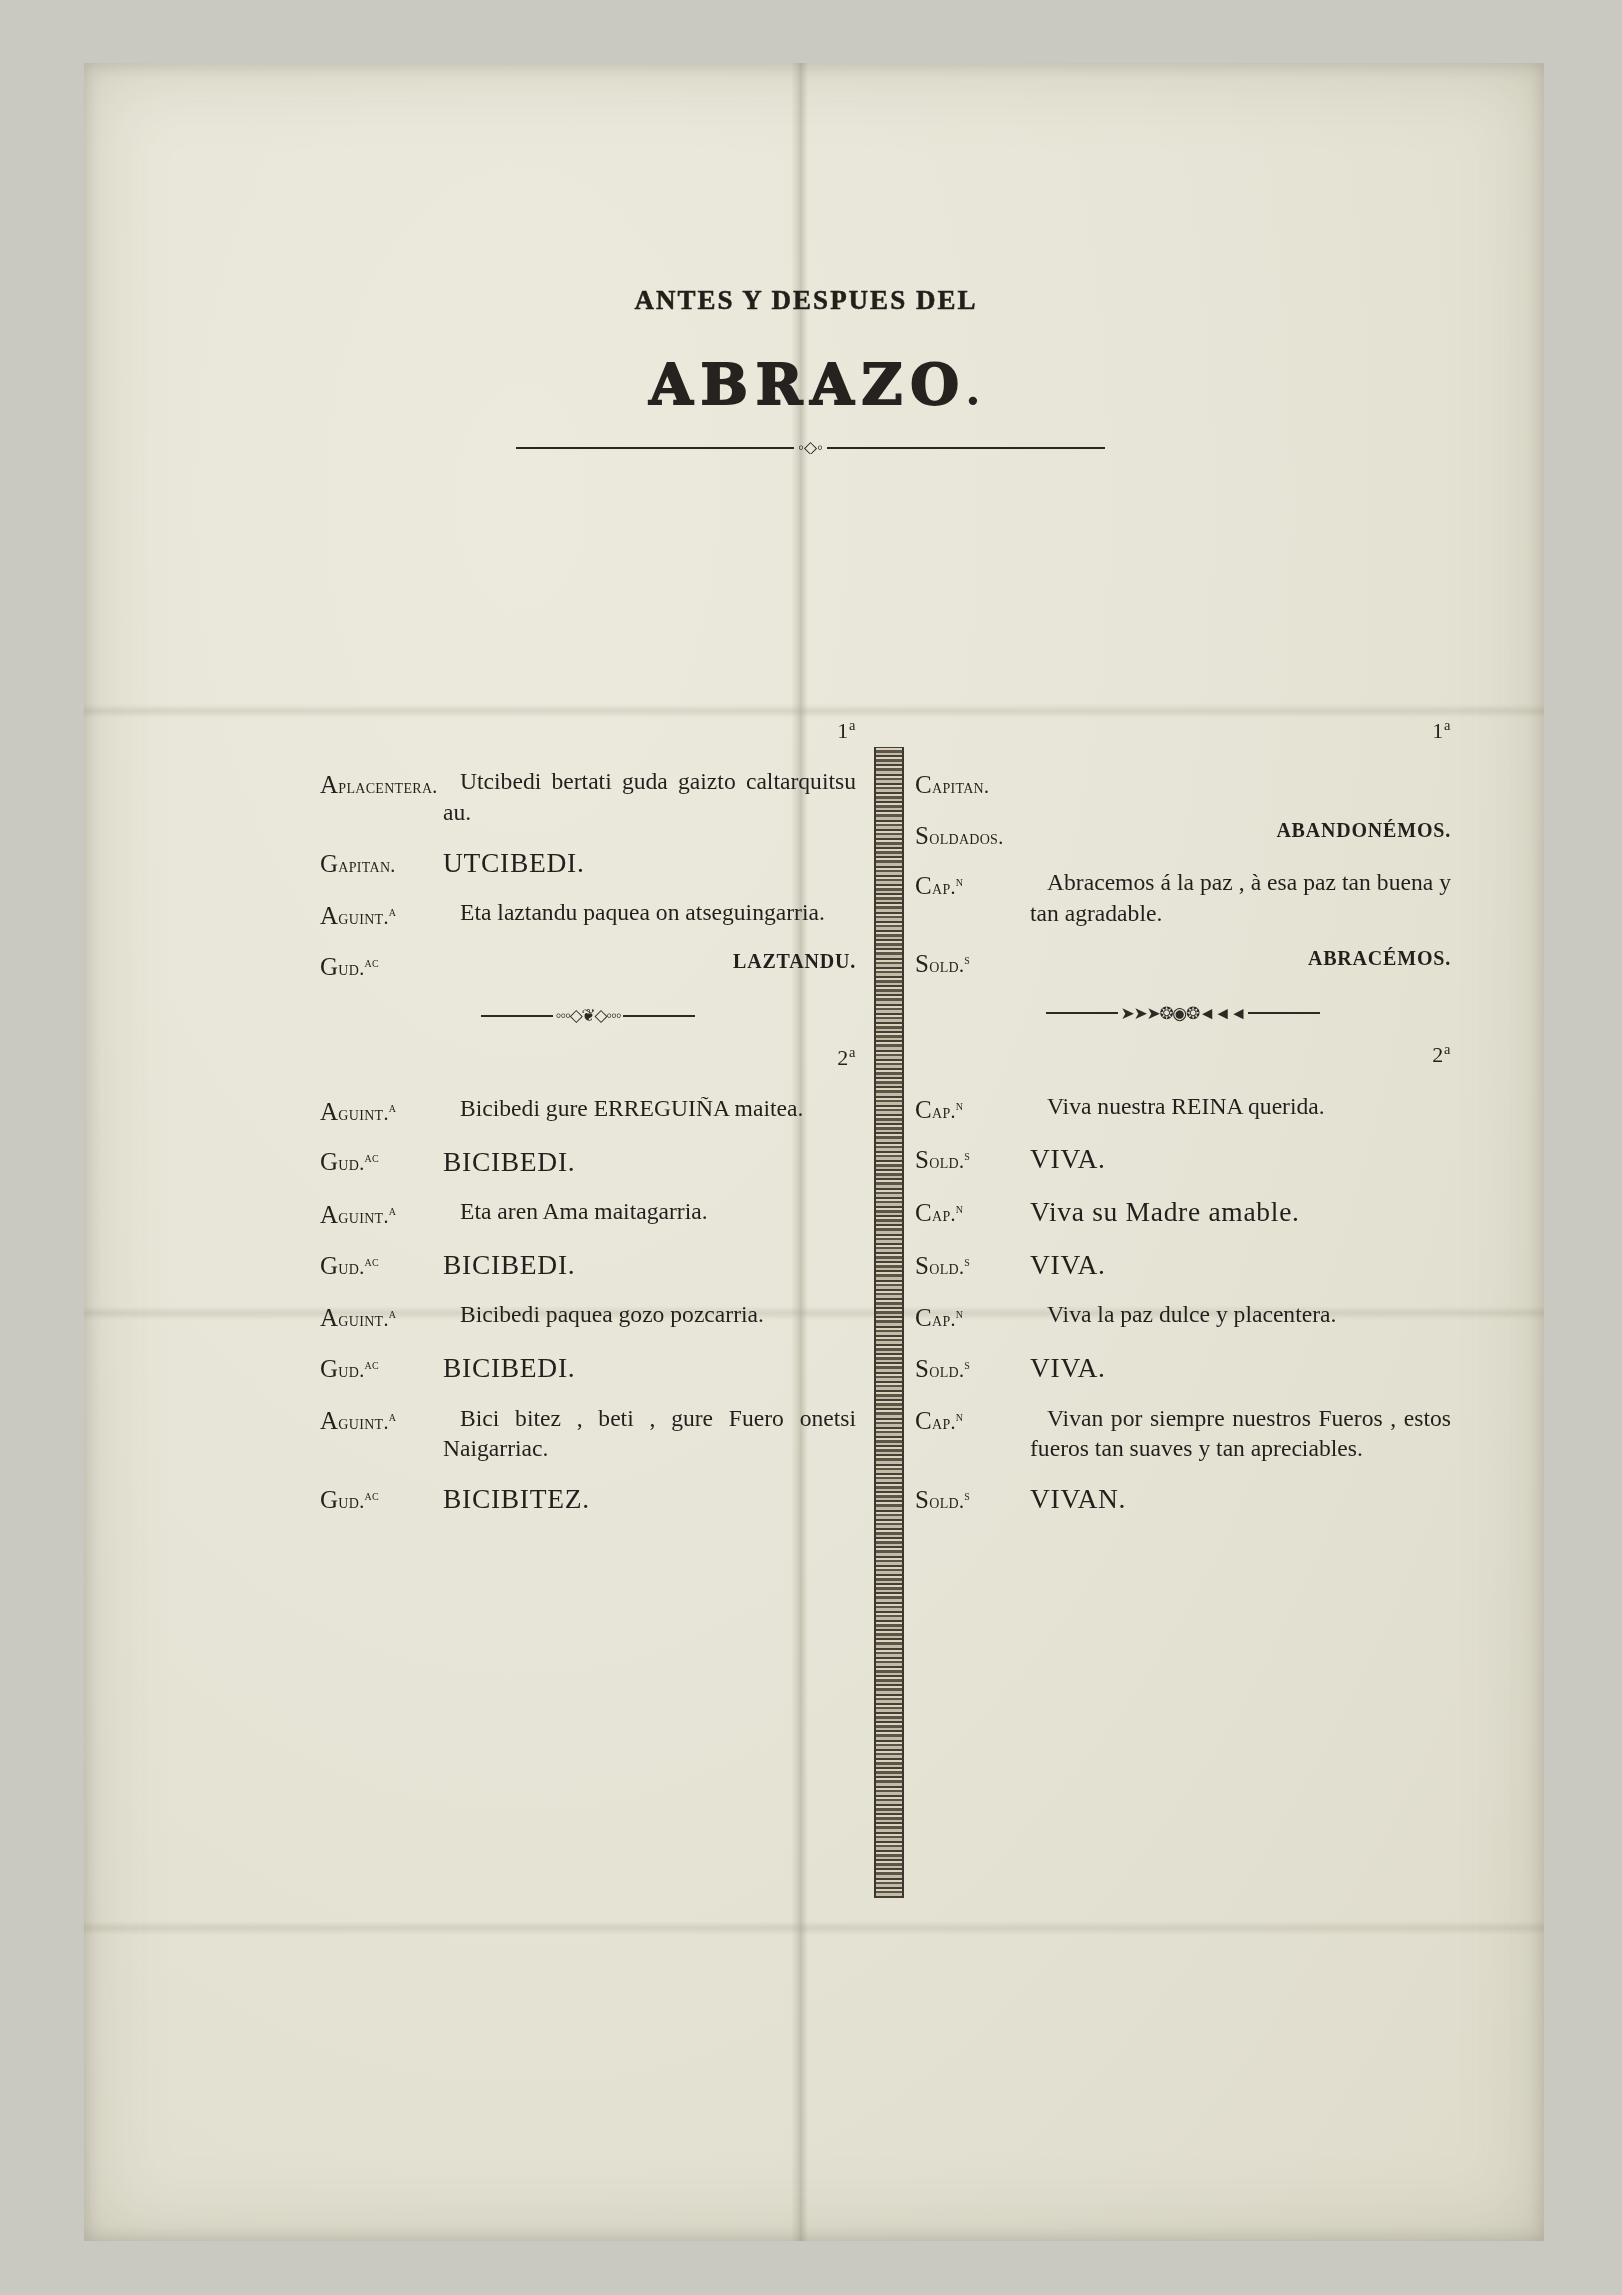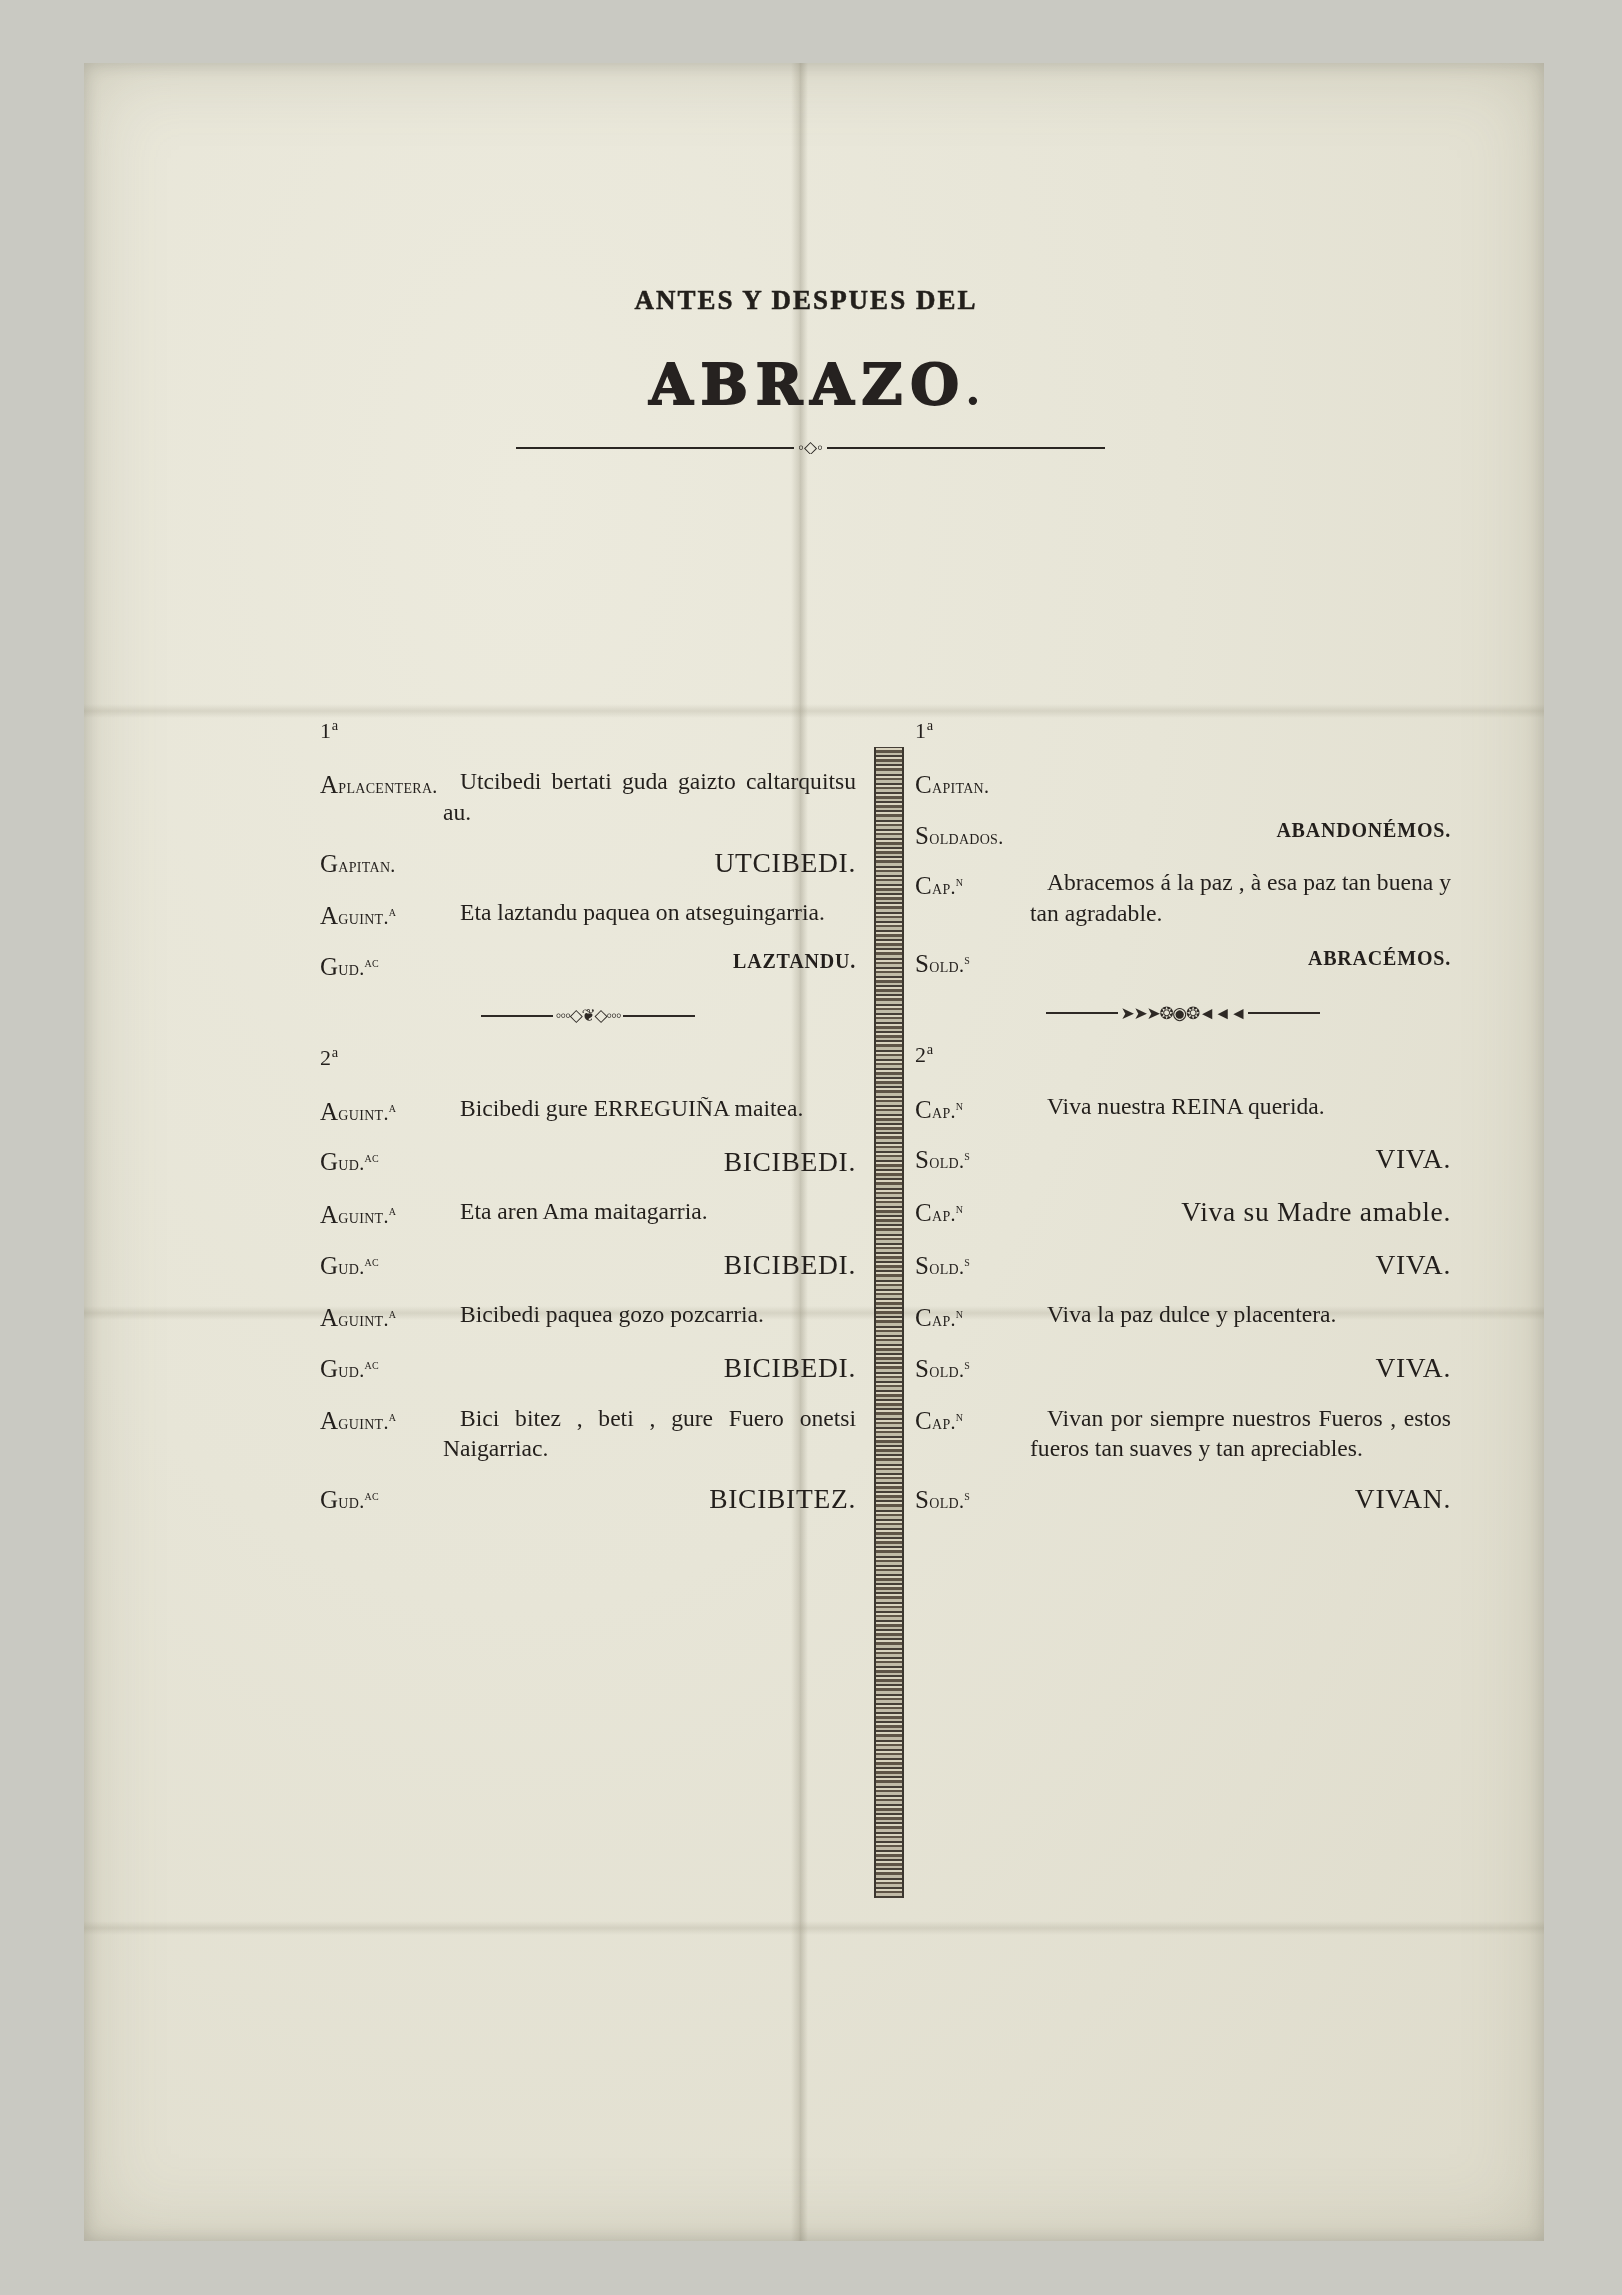--- a/index.html
+++ b/index.html
@@ -146,21 +146,21 @@
   
   .col {
     position: absolute;
     top: 654px;
     width: 536px;
   }
   .col-left { left: 236px; }
   .col-right { left: 831px; }
 
   .sec-num {
-    text-align: left;
+    text-align: right;
     font-size: 22px;
     margin: 0 0 22px 0;
     letter-spacing: 0.7px;
   }
   .sec-num sup { font-size: 14.4px; }
 
   .exchange {
     display: block;
     margin-bottom: 19.6px;
   }
@@ -191,21 +191,21 @@
     padding-top: 0px;
   }
   .utt.indent { text-indent: 17px; }
   .utt.center {
     text-align: right;
     font-weight: bold;
     font-size: 20px;
     letter-spacing: 0.8px;
   }
   .utt.center-big {
-    text-align: right;
+    text-align: left;
     font-size: 27.5px;
     letter-spacing: 0.7px;
   }
 
   .divider {
     display: flex;
     align-items: center;
     justify-content: center;
     height: 30px;
     margin: 3.9px 0 13px 0;

